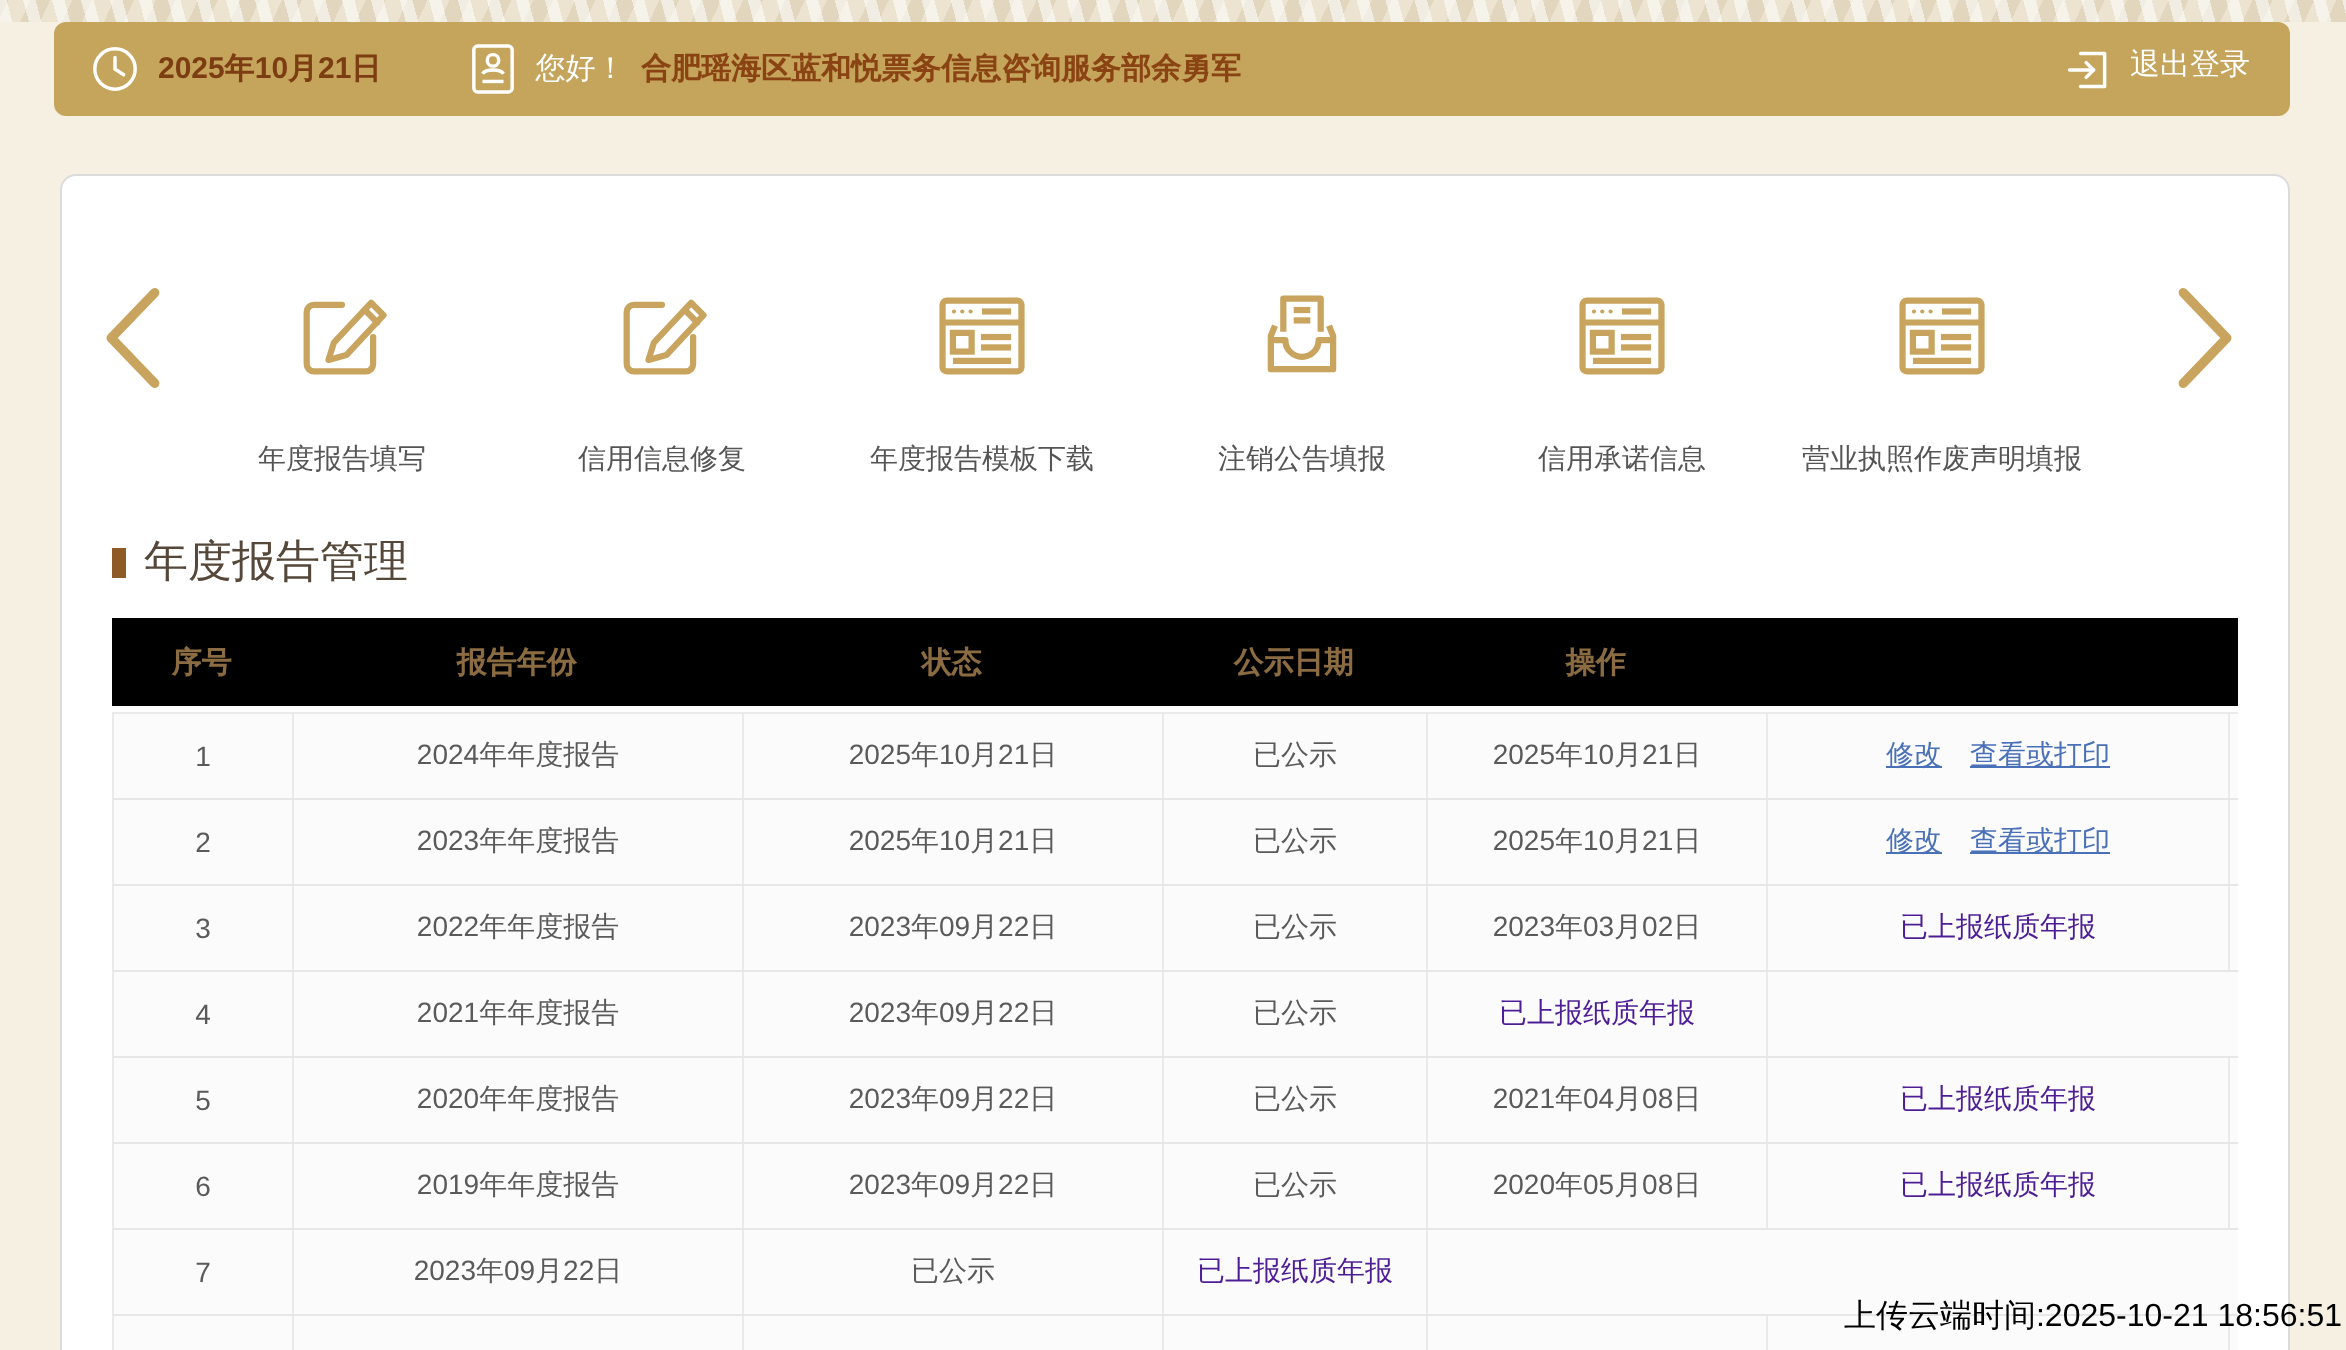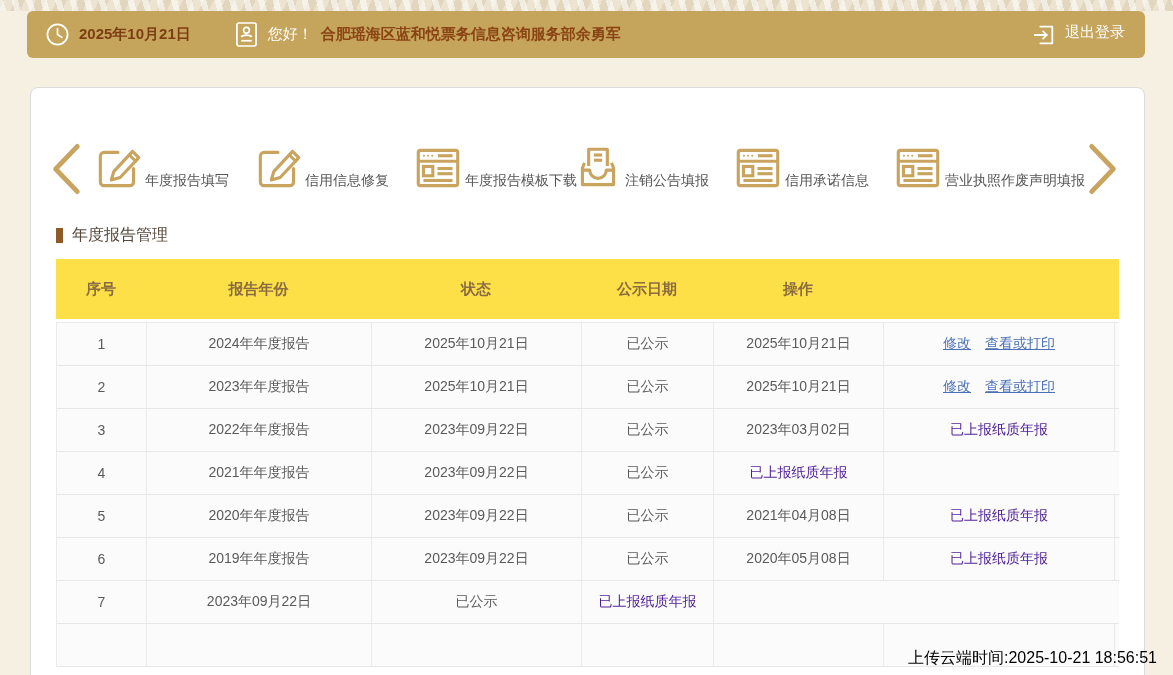--- a/index.html
+++ b/index.html
@@ -37,51 +37,51 @@
   
   .card {
     position:absolute; left:30px; top:87px; width:1115px; height:660px;
     background:#fff; border:1px solid #DBDBDB; border-radius:8px;
   }
 
   
   .carousel { display:flex; align-items:flex-start; padding:52px 14px 0 10px; }
   .arrow { width:50px; height:58px; display:flex; align-items:center; justify-content:center; cursor:pointer; flex:0 0 auto; }
   .carousel-items { display:flex; flex:0 0 auto; }
-  .carousel-item { width:160px; display:flex; flex-direction:row; align-items:center; cursor:pointer; }
+  .carousel-item { width:160px; display:flex; flex-direction:column; align-items:center; cursor:pointer; }
   .carousel-item .cicon { height:56px; display:flex; align-items:center; justify-content:center; }
   .carousel-item .clabel { margin-top:25px; font-size:14px; color:#555; white-space:nowrap; }
   .arrow.right { margin-left:auto; margin-right:2px; }
 
   
-  .section-head { margin:27px 0 0 25px; display:flex; align-items:center; font-size:16px; color:#55483A; }
+  .section-head { margin:27px 0 0 25px; display:flex; align-items:center; font-size:22px; color:#55483A; }
   .section-head .bullet { width:7px; height:15px; background:#8E5B26; margin-right:9px; display:inline-block; }
 
   
   .rtable { margin:13px 25px 0 25px; }
   .trow {
     display:grid;
     grid-template-columns:90px 225px 210px 132px 170px 231px;
   }
-  .thead-row { background:#fde047; height:60px; }
+  .thead-row { background:#000000; height:44px; }
   .thead-row .tcell { color:#8A6B42; font-weight:700; font-size:15px; border:none; }
   .tbody { margin-top:3px; border-left:1px solid #EAEAEA; border-top:1px solid #EAEAEA; }
   .tbody .trow { height:43px; background:#FBFBFB; border-bottom:1px solid #E7E7E7; }
   .tcell {
     display:flex; align-items:center; justify-content:center;
     font-size:14px; color:#5A5A5A;
     border-right:1px solid #EAEAEA;
     overflow:hidden; white-space:nowrap;
   }
   .action-link { color:#4A71B8; text-decoration:underline; cursor:pointer; margin:0 7px; }
   .action-plain { color:#4c1d95; text-decoration:none; cursor:pointer; margin:0 7px; }
 
   
   .overlay-time {
-    position:absolute; right:16px; top:648px;
+    position:absolute; right:2px; top:648px;
     font-size:16px; color:#000;
     background:transparent;
     text-align:center;
   }
 </style>
 </head>
 <body>
 
 <div class="pattern-strip"></div>
 

